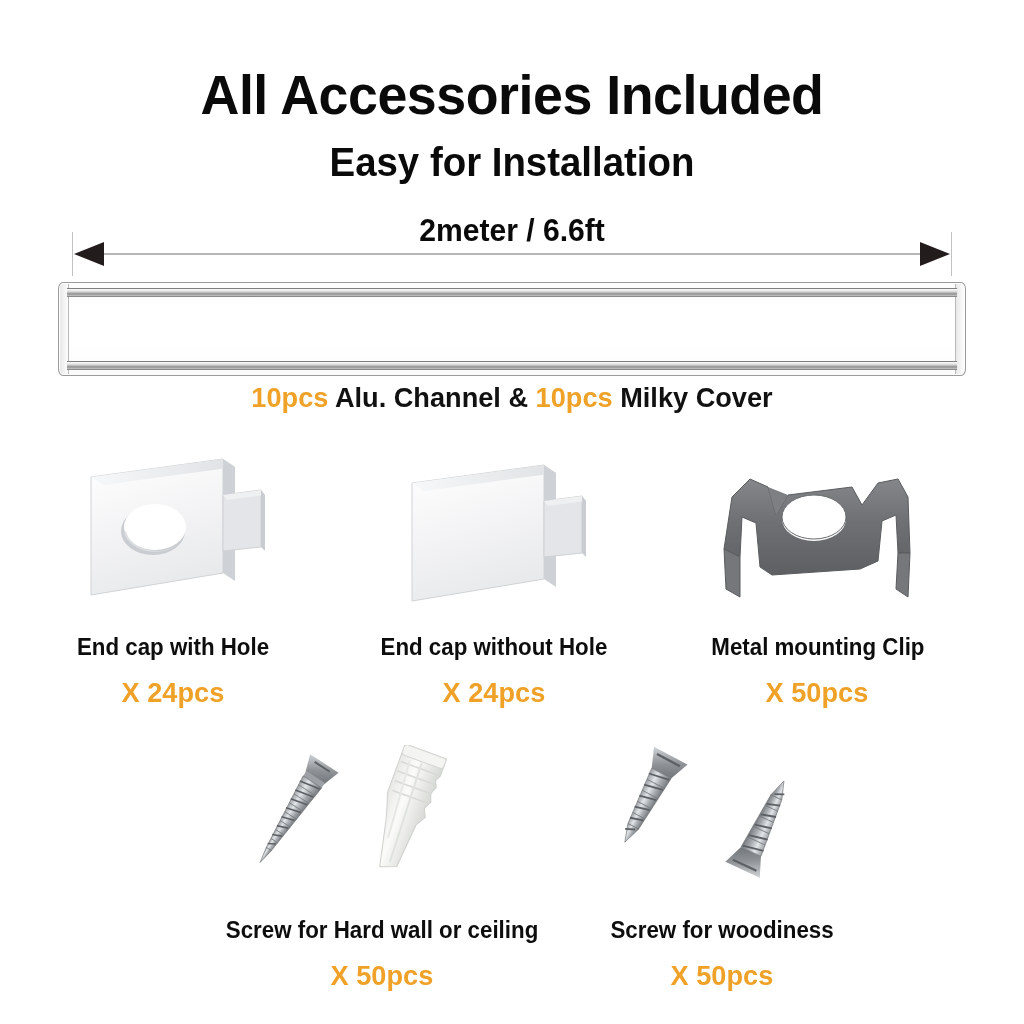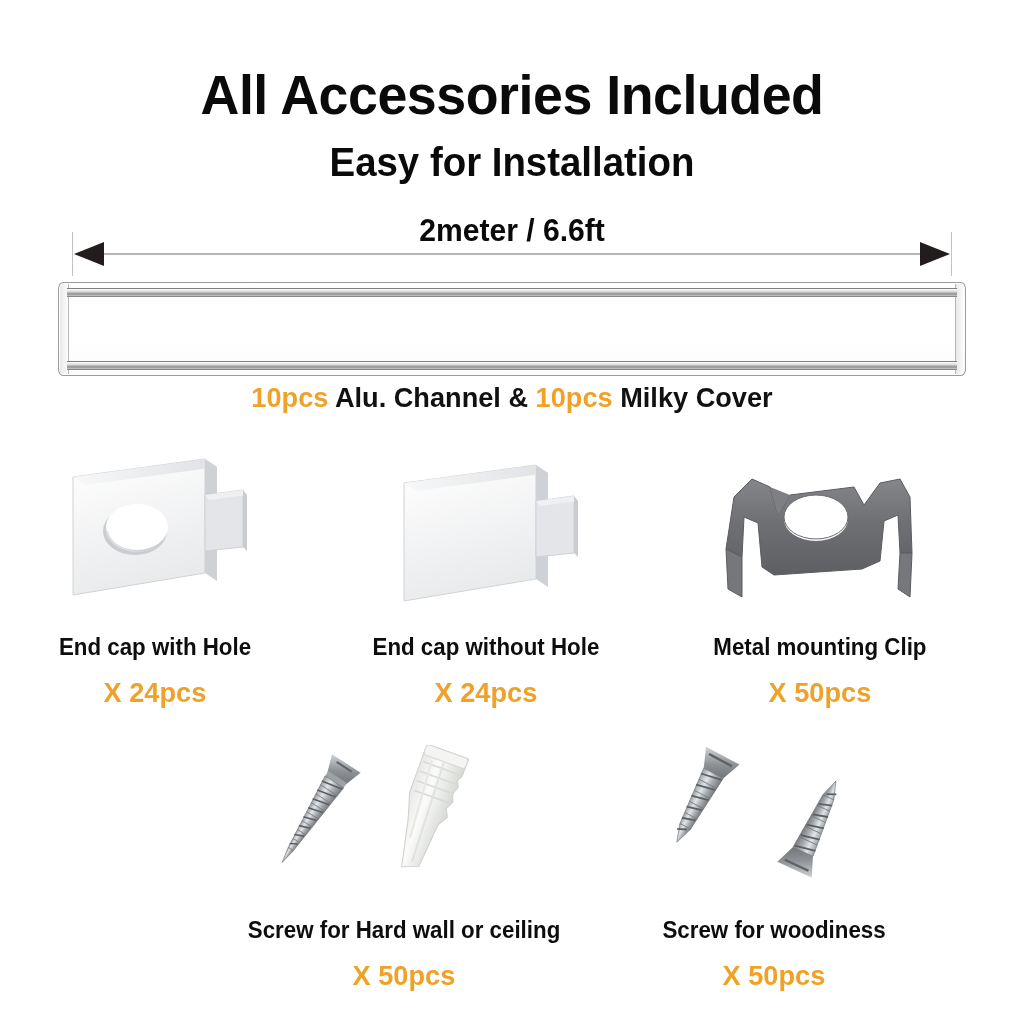--- a/index.html
+++ b/index.html
@@ -135,24 +135,23 @@
     font-size: 28px;
     font-weight: bold;
     color: #111111;
     transform: scaleX(0.97);
   }
   .accent { color: #efa128; }
 
   
   .row {
     position: absolute;
-    left: 4px;
+    left: 12px;
     width: 968px;
     display: flex;
-    gap: 30px;
   }
   .row-top { top: 452px; }
   .row-bottom { top: 735px; }
   .cell {
     display: flex;
     flex-direction: column;
     align-items: center;
   }
   .art {
     height: 170px;

